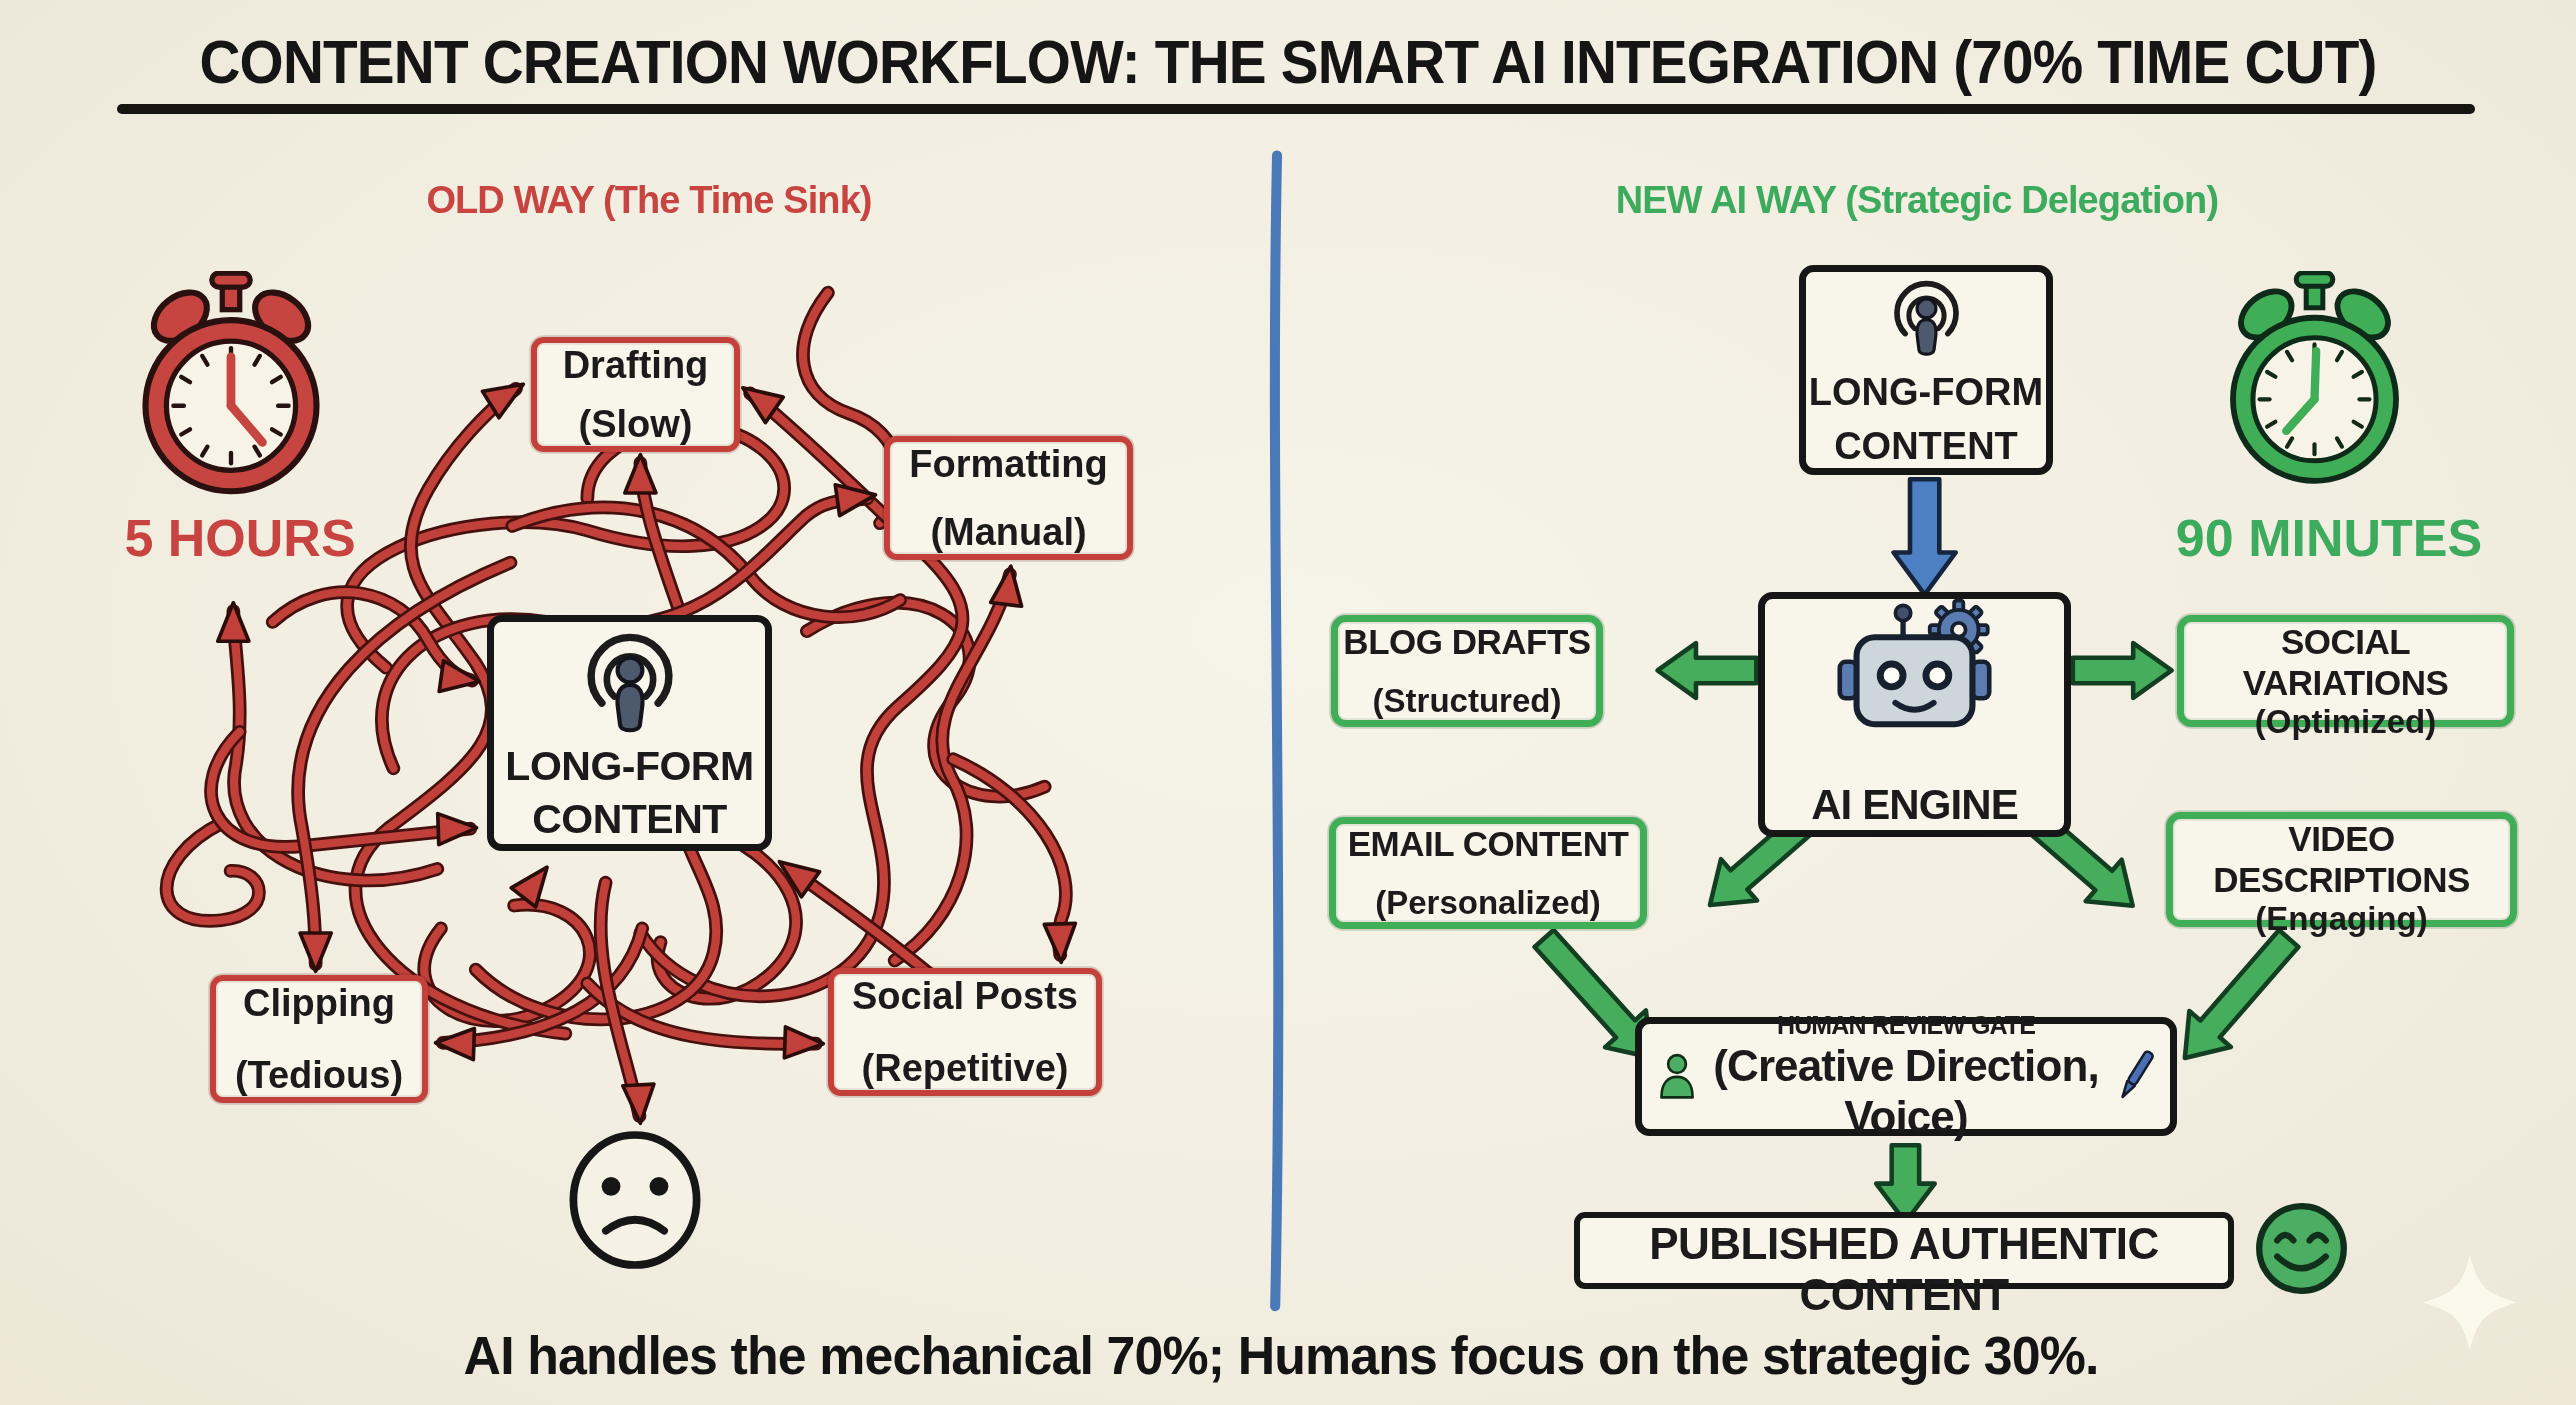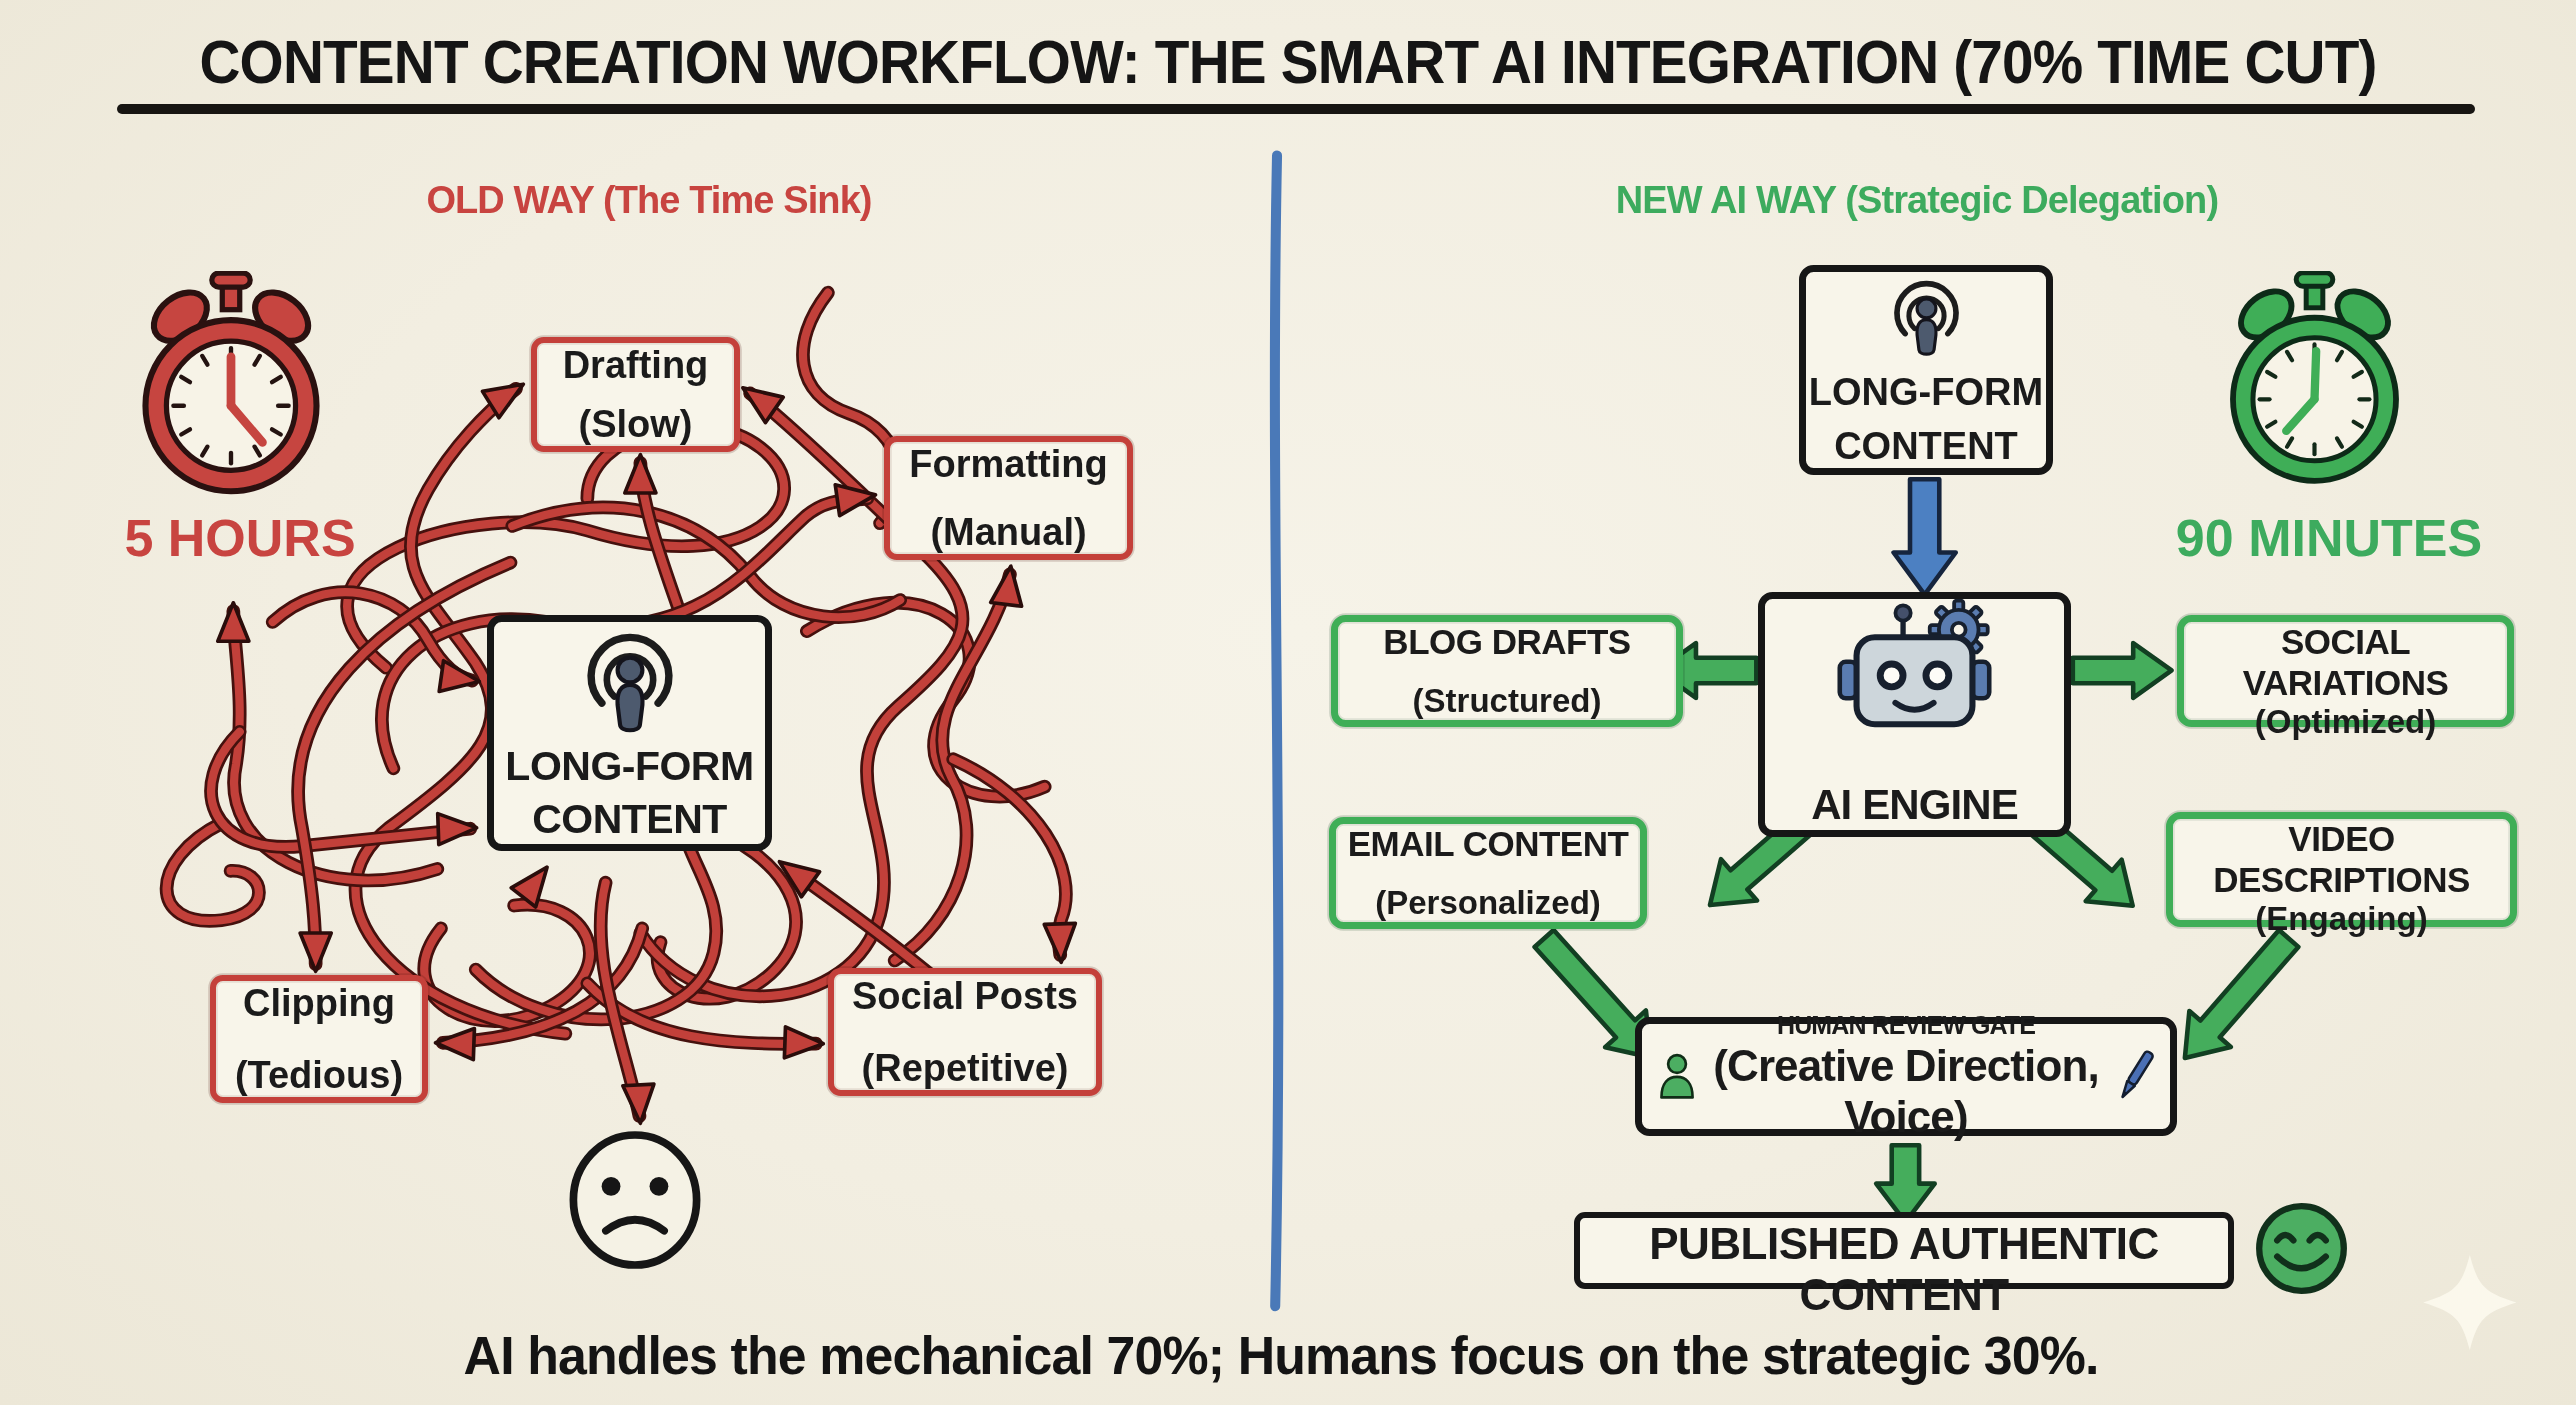--- a/index.html
+++ b/index.html
@@ -339,21 +339,21 @@
       <rect x="22" y="82" width="22" height="48" rx="8" fill="#5a7cb0" stroke="#17202e" stroke-width="6"></rect>
       <rect x="196" y="82" width="22" height="48" rx="8" fill="#5a7cb0" stroke="#17202e" stroke-width="6"></rect>
       <rect x="44" y="50" width="152" height="114" rx="24" fill="#cdd6db" stroke="#17202e" stroke-width="8"></rect>
       <circle cx="90" cy="100" r="15" fill="#fdfcf7" stroke="#17202e" stroke-width="9"></circle>
       <circle cx="150" cy="100" r="15" fill="#fdfcf7" stroke="#17202e" stroke-width="9"></circle>
       <path d="M 95 136 Q 120 154 145 136" fill="none" stroke="#17202e" stroke-width="8" stroke-linecap="round"></path>
     </svg>
     <span style="font-size:42px;letter-spacing:-0.9px">AI ENGINE</span>
   </div>
 
-  <div class="box green-box" style="left:1331px;top:615px;width:352px;height:112px">
+  <div class="box green-box" style="left:1331px;top:615px;width:272px;height:112px">
     <span class="l1">BLOG DRAFTS</span>
     <span class="l2">(Structured)</span>
   </div>
   <div class="box green-box" style="left:2177px;top:615px;width:337px;height:112px">
     <span class="l1">SOCIAL VARIATIONS</span>
     <span class="l2">(Optimized)</span>
   </div>
   <div class="box green-box" style="left:1329px;top:817px;width:318px;height:112px">
     <span class="l1">EMAIL CONTENT</span>
     <span class="l2">(Personalized)</span>

